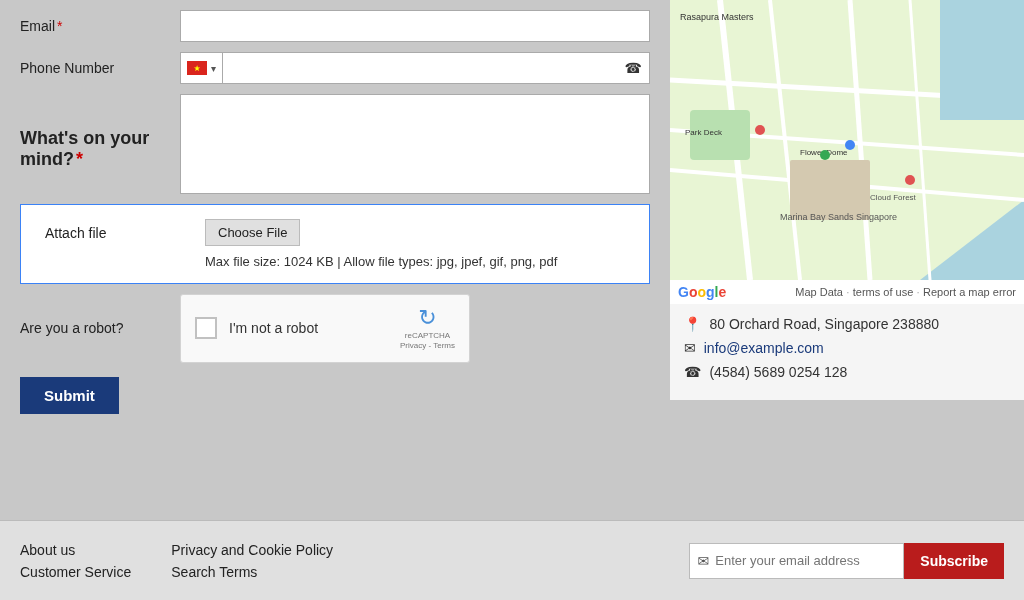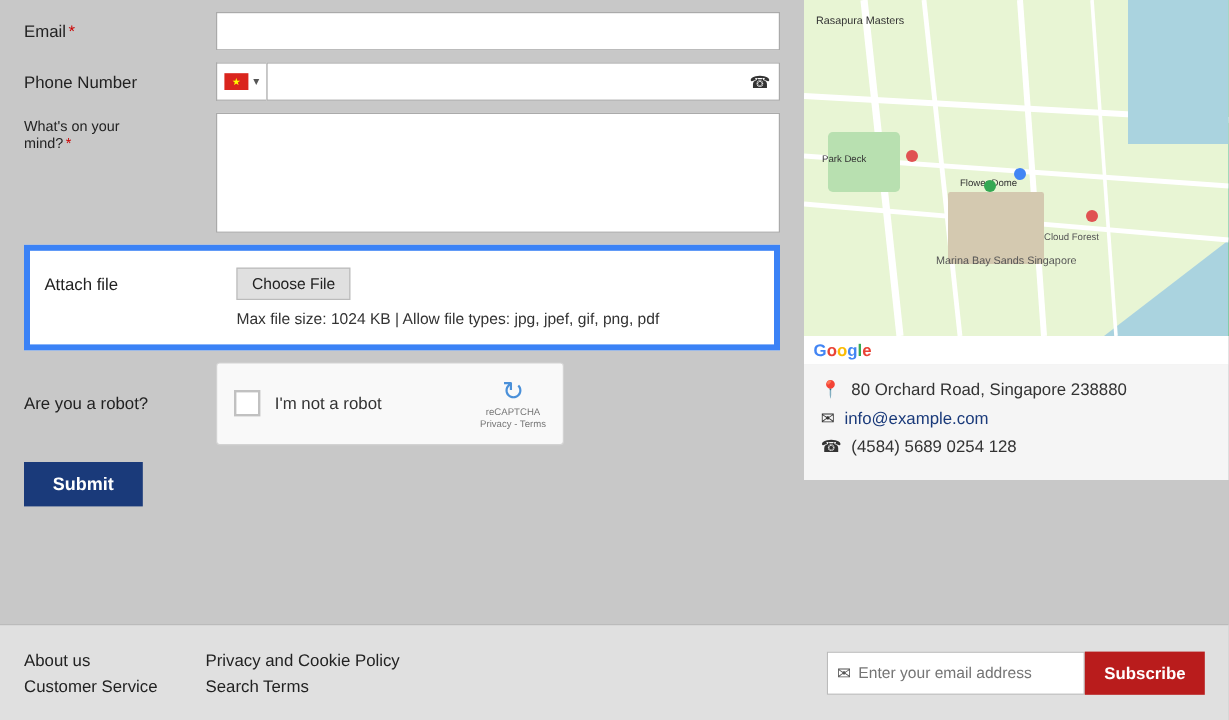--- a/index.html
+++ b/index.html
@@ -120,22 +120,22 @@
       position: absolute;
       right: 8px;
       top: 50%;
       transform: translateY(-50%);
       color: #333;
       font-size: 14px;
     }
 
     .attach-section {
       background: white;
-      border: 5px solid #3b82f6;
-      padding: 14px 12px;
+      border: 1px solid #3b82f6;
+      padding: 14px 24px;
       margin-bottom: 10px;
     }
 
     .attach-row {
       display: flex;
       align-items: center;
       margin-bottom: 8px;
     }
 
     .attach-label {
@@ -330,25 +330,26 @@
       border: none;
       padding: 0 16px;
       height: 36px;
       font-size: 14px;
       font-weight: bold;
       cursor: pointer;
     }
 
     .form-label-top {
       width: 160px;
-      font-size: 12px;
-      font-weight: normal;
+      font-size: 18px;
+      font-weight: bold;
       color: #222;
       flex-shrink: 0;
       padding-top: 4px;
+      margin-top: 30px;
     }
 
     .google-attribution {
       display: flex;
       align-items: center;
       justify-content: space-between;
       padding: 4px 8px;
       background: white;
       font-size: 11px;
       color: #555;
@@ -467,20 +468,27 @@
         <circle cx="240" cy="180" r="5" fill="#e05252"></circle>
         <circle cx="155" cy="155" r="5" fill="#34A853"></circle>
 
         <rect x="270" y="0" width="84" height="120" fill="#aad3df"></rect>
       </svg>
     </div>
 
     <div class="google-attribution">
       <div class="google-logo">
         <span>G</span><span>o</span><span>o</span><span>g</span><span>l</span><span>e</span>
+      </div>
+      <div>
+        <span style="cursor:pointer;color:#555;">Map Data</span>
+        <span style="color:#aaa;"> · </span>
+        <span style="cursor:pointer;color:#555;">terms of use</span>
+        <span style="color:#aaa;"> · </span>
+        <span style="cursor:pointer;color:#555;">Report a map error</span>
       </div>
     </div>
 
     <div class="contact-info">
       <div class="contact-item">
         <span class="contact-icon">📍</span>
         <span>80 Orchard Road, Singapore 238880</span>
       </div>
       <div class="contact-item">
         <span class="contact-icon">✉</span>

